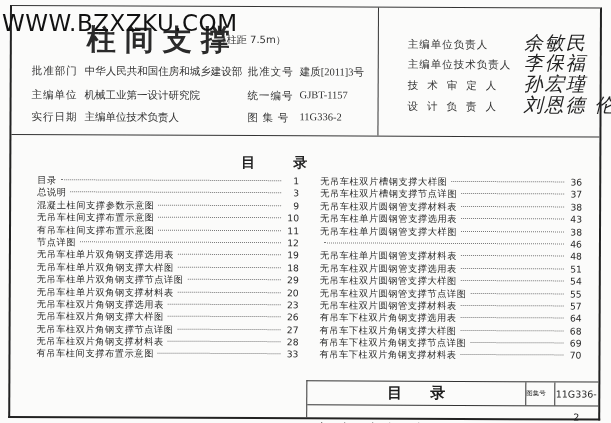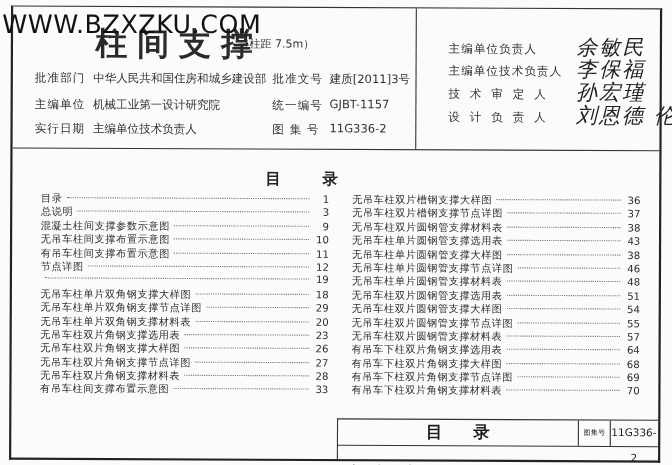--- a/index.html
+++ b/index.html
@@ -24,21 +24,21 @@
   }
   .hdr-left { position: absolute; left: 0; top: 0; width: 366px; height: 128px; border-right: 1.5px solid #333; }
   .hdr-right { position: absolute; left: 368px; top: 0; right: 0; height: 128px; }
   .title {
     position: absolute; left: 75px; top: 14px;
     font-size: 29px; letter-spacing: 9px; font-weight: bold; color: #2a2a2a;
     font-family: "DejaVu Serif", serif;
   }
   .subtitle { position: absolute; left: 205px; top: 26px; font-size: 10px; color: #333; }
   .meta-row { position: absolute; left: 20px; font-size: 10.5px; color: #333; white-space: nowrap; }
-  .meta-row span { position: absolute; white-space: nowrap; }
+  .meta-row span { position: absolute; white-space: nowrap; font-family: Liberation Serif, serif; }
   .meta-row .k { left: 0; letter-spacing: 1px; }
   .meta-row .v { left: 53px; }
   .meta-row .k2 { left: 216px; letter-spacing: 1px; }
   .meta-row .v2 { left: 268px; }
   .sig-row { position: absolute; left: 28px; font-size: 10.5px; color: #333; white-space: nowrap; }
   .sig-row .sk { display: inline-block; width: 112px; letter-spacing: 1px; }
   .sig-row .sv {
     position: absolute; left: 116px; top: -8px; font-size: 19px;
     font-family: "DejaVu Serif", serif; font-style: italic; color: #222; letter-spacing: 2px;
   }
@@ -57,21 +57,21 @@
   .toc-item .dots {
     flex: 1 1 auto; margin: 0 4px; border-bottom: 1.2px dotted #777; transform: translateY(-3px);
   }
   .toc-item .p { flex: 0 0 auto; min-width: 14px; text-align: right; }
   .titleblock {
     position: absolute; left: 296px; bottom: 0; right: 0; height: 36px;
     border-top: 1.5px solid #333; border-left: 1.5px solid #333;
   }
   .tb-top { position: absolute; left: 0; top: 0; right: 0; height: 23px; border-bottom: 1px solid #333; }
   .tb-name { position: absolute; left: 0; top: 0; width: 218px; height: 23px; text-align: center; font-size: 15px; font-weight: bold; line-height: 23px; letter-spacing: 28px; padding-left: 28px; box-sizing: border-box; }
-  .tb-lbl { position: absolute; left: 218px; top: 0; width: 28px; height: 23px; border-left: 1px solid #333; border-right: 1px solid #333; font-size: 6.5px; line-height: 23px; text-align: center; }
+  .tb-lbl { position: absolute; left: 218px; top: 0; width: 28px; height: 23px; border-left: 1px solid #333; border-right: 1px solid #333; font-size: 6.5px; line-height: 23px; }
   .tb-val { position: absolute; left: 247px; top: 0; right: 0; height: 23px; font-size: 9.5px; line-height: 23px; text-align: center; }
   .tb-bot { position: absolute; left: 0; top: 24px; right: 0; height: 11px; font-size: 6.5px; }
   .tb-cell { position: absolute; top: 17px; height: 11px; line-height: 11px; text-align: center; border-right: 1px solid #333; white-space: nowrap; overflow: hidden; }
   .tb-cell.sig { font-family: "DejaVu Serif", serif; font-style: italic; }
   .watermark {
     position: absolute; left: 2px; top: 10px; font-size: 23px; color: #111;
     font-family: "DejaVu Sans", sans-serif; letter-spacing: 0.5px; z-index: 5;
   }
 </style>
 </head>
@@ -153,20 +153,21 @@
         <span class="t">有吊车柱间支撑布置示意图</span>
         <span class="dots"></span>
         <span class="p">11</span>
       </div>
     <div class="toc-item">
         <span class="t">节点详图</span>
         <span class="dots"></span>
         <span class="p">12</span>
       </div>
     <div class="toc-item">
+        <span class="t">无吊车柱单片双角钢支撑选用表</span>
         <span class="dots"></span>
         <span class="p">19</span>
       </div>
     <div class="toc-item">
         <span class="t">无吊车柱单片双角钢支撑大样图</span>
         <span class="dots"></span>
         <span class="p">18</span>
       </div>
     <div class="toc-item">
         <span class="t">无吊车柱单片双角钢支撑节点详图</span>
@@ -225,21 +226,20 @@
         <span class="t">无吊车柱单片圆钢管支撑选用表</span>
         <span class="dots"></span>
         <span class="p">43</span>
       </div>
     <div class="toc-item">
         <span class="t">无吊车柱单片圆钢管支撑大样图</span>
         <span class="dots"></span>
         <span class="p">38</span>
       </div>
     <div class="toc-item">
-        <span class="t">无吊车柱单片圆钢管支撑节点详图</span>
         <span class="dots"></span>
         <span class="p">46</span>
       </div>
     <div class="toc-item">
         <span class="t">无吊车柱单片圆钢管支撑材料表</span>
         <span class="dots"></span>
         <span class="p">48</span>
       </div>
     <div class="toc-item">
         <span class="t">无吊车柱双片圆钢管支撑选用表</span>

